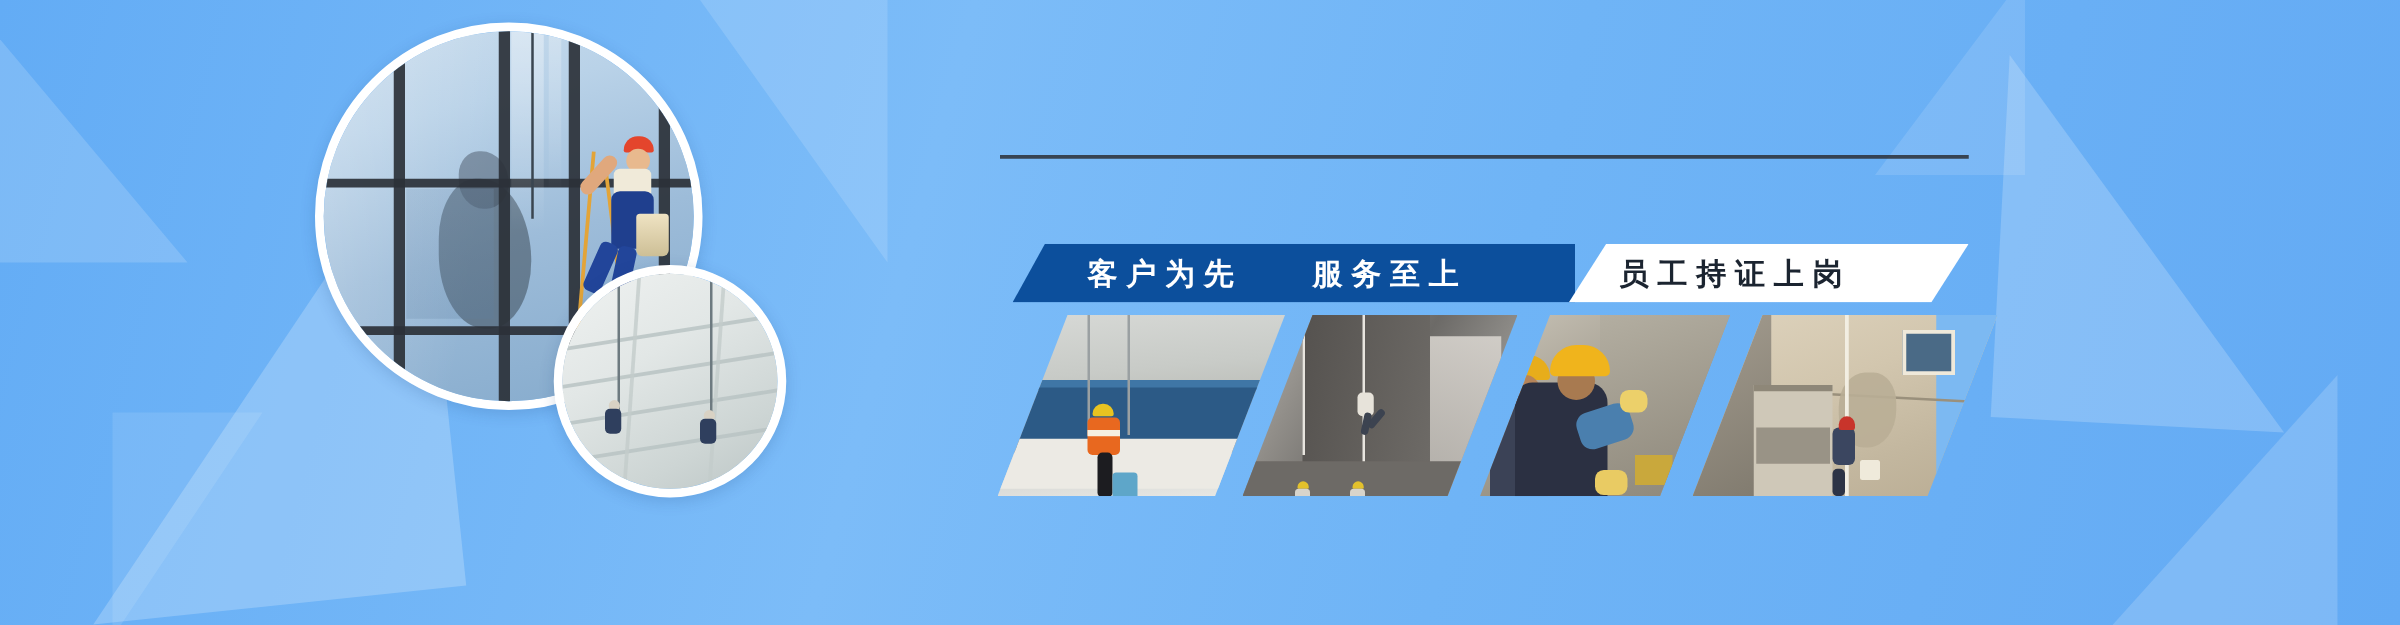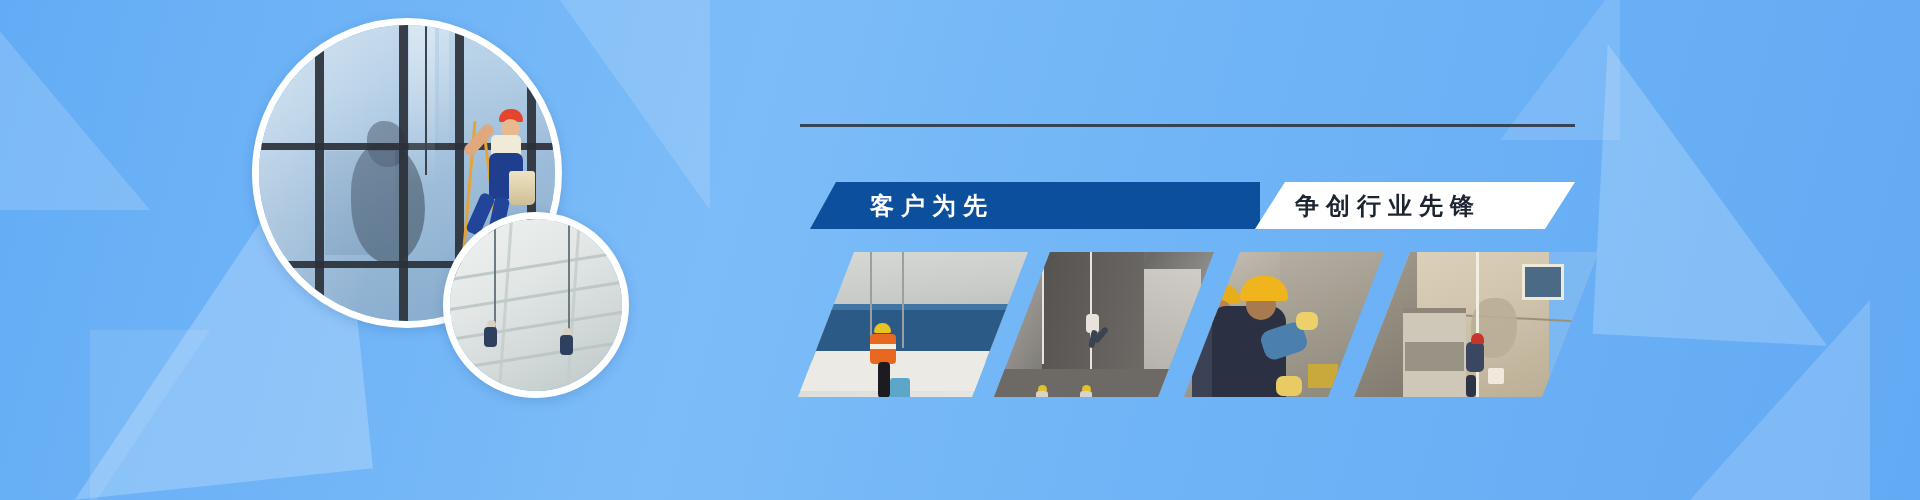--- a/index.html
+++ b/index.html
@@ -93,21 +93,21 @@
   }
   .title-rule{position:absolute;left:0;top:124px;width:775px;height:3px;background:#2b2f36;opacity:.85;}
 
   .subtitle{
     position:absolute;left:0;top:140px;
     font-size:21px;line-height:30px;color:#1d2026;letter-spacing:.6px;white-space:nowrap;
     font-family:"DejaVu Sans","Liberation Sans",sans-serif;
   }
 
   
-  .slogan-bar{position:absolute;left:0;top:182px;width:790px;height:59px;}
+  .slogan-bar{position:absolute;left:0;top:195px;width:790px;height:59px;}
   .sl-seg{position:absolute;top:0;height:47px;display:flex;align-items:center;justify-content:center;}
   .sl-blue{left:10px;width:450px;background:#0c4f9c;
      clip-path:polygon(26px 0,100% 0,100% 100%,0 100%);}
   .sl-white{left:455px;width:320px;background:#ffffff;
      clip-path:polygon(30px 0,100% 0,calc(100% - 30px) 100%,0 100%);}
   .sl-txt{font-size:24px;letter-spacing:7px;font-weight:600;white-space:nowrap;
      font-family:"DejaVu Sans","Liberation Sans",sans-serif;}
   .sl-txt.w{color:#ffffff;}
   .sl-txt.d{color:#1b2430;}
   .sl-a{position:absolute;left:70px;top:0;height:47px;display:flex;align-items:center;}
@@ -246,22 +246,25 @@
 
   <div class="content">
     <div class="title-rule"></div>
 
     <div class="slogan-bar">
       <div class="sl-seg sl-blue"></div>
       <div class="sl-seg sl-white"></div>
       <div class="sl-a">
         <span class="sl-txt w">客户为先</span>
       </div>
+      <div class="sl-b">
+        <span class="sl-txt w">服务至上</span>
+      </div>
       <div class="sl-c">
-        <span class="sl-txt d">争创行业先锋</span>
+        <span class="sl-txt d">员工持证上岗</span>
       </div>
     </div>
   </div>
 
   <div class="strip">
 
     <div class="slant s1">
       <div class="sfill p1">
         <div class="band2"></div>
           <div class="band"></div>

